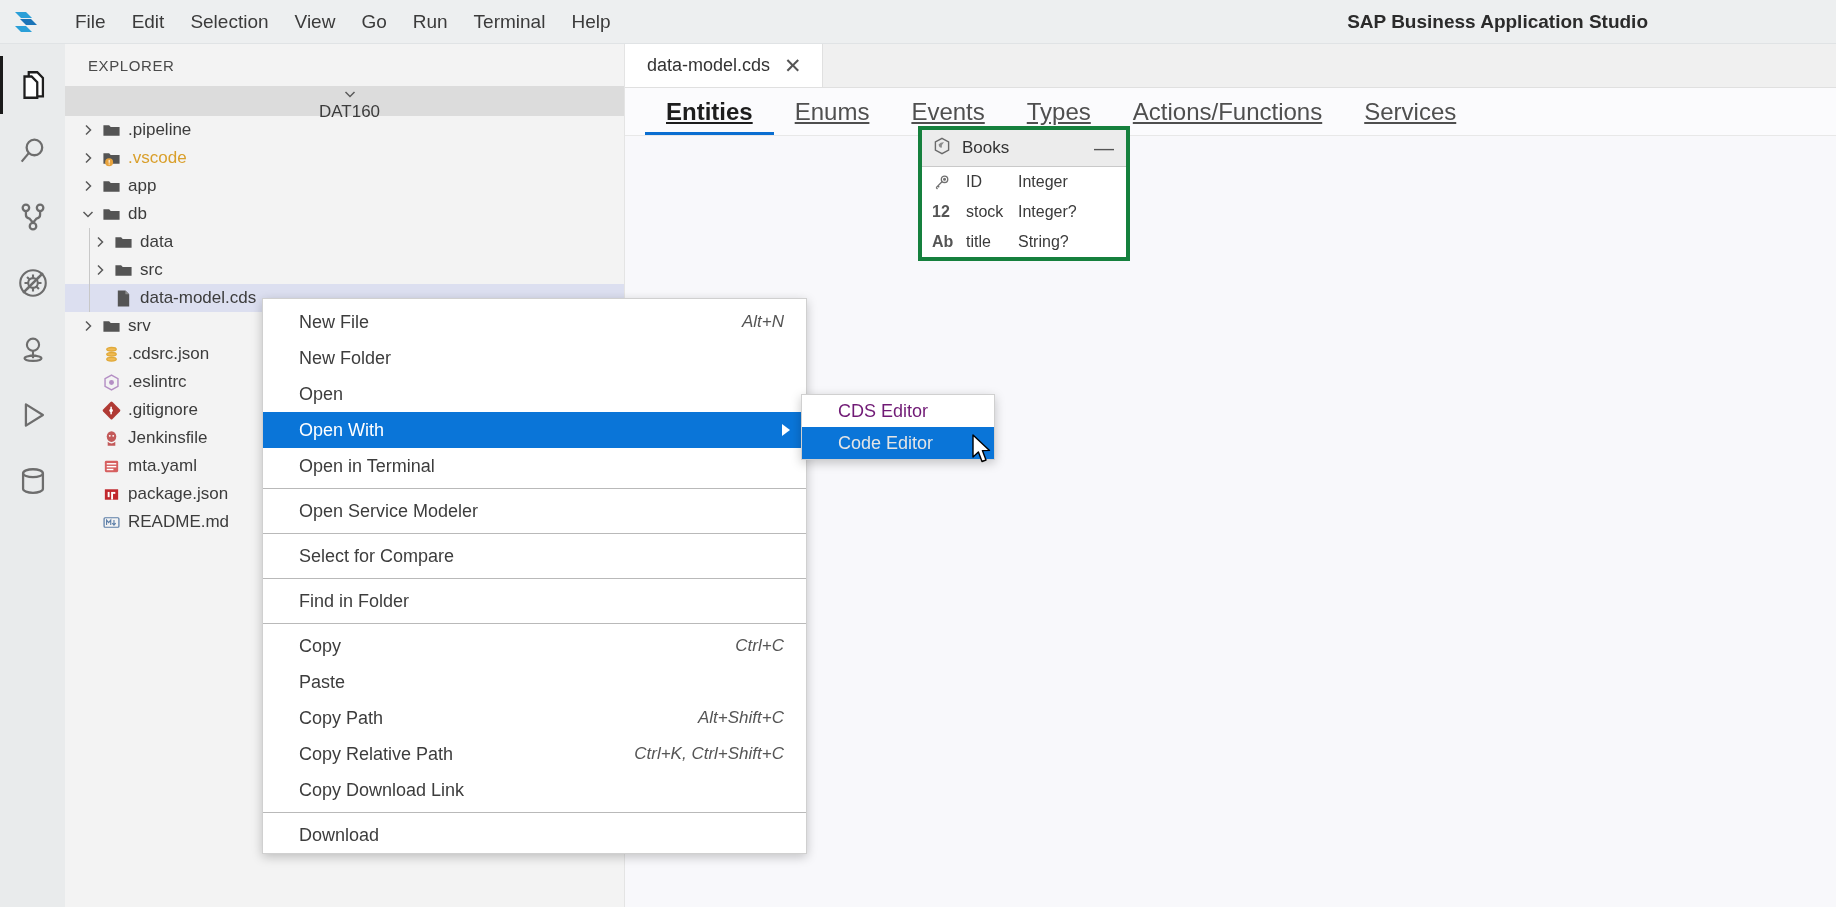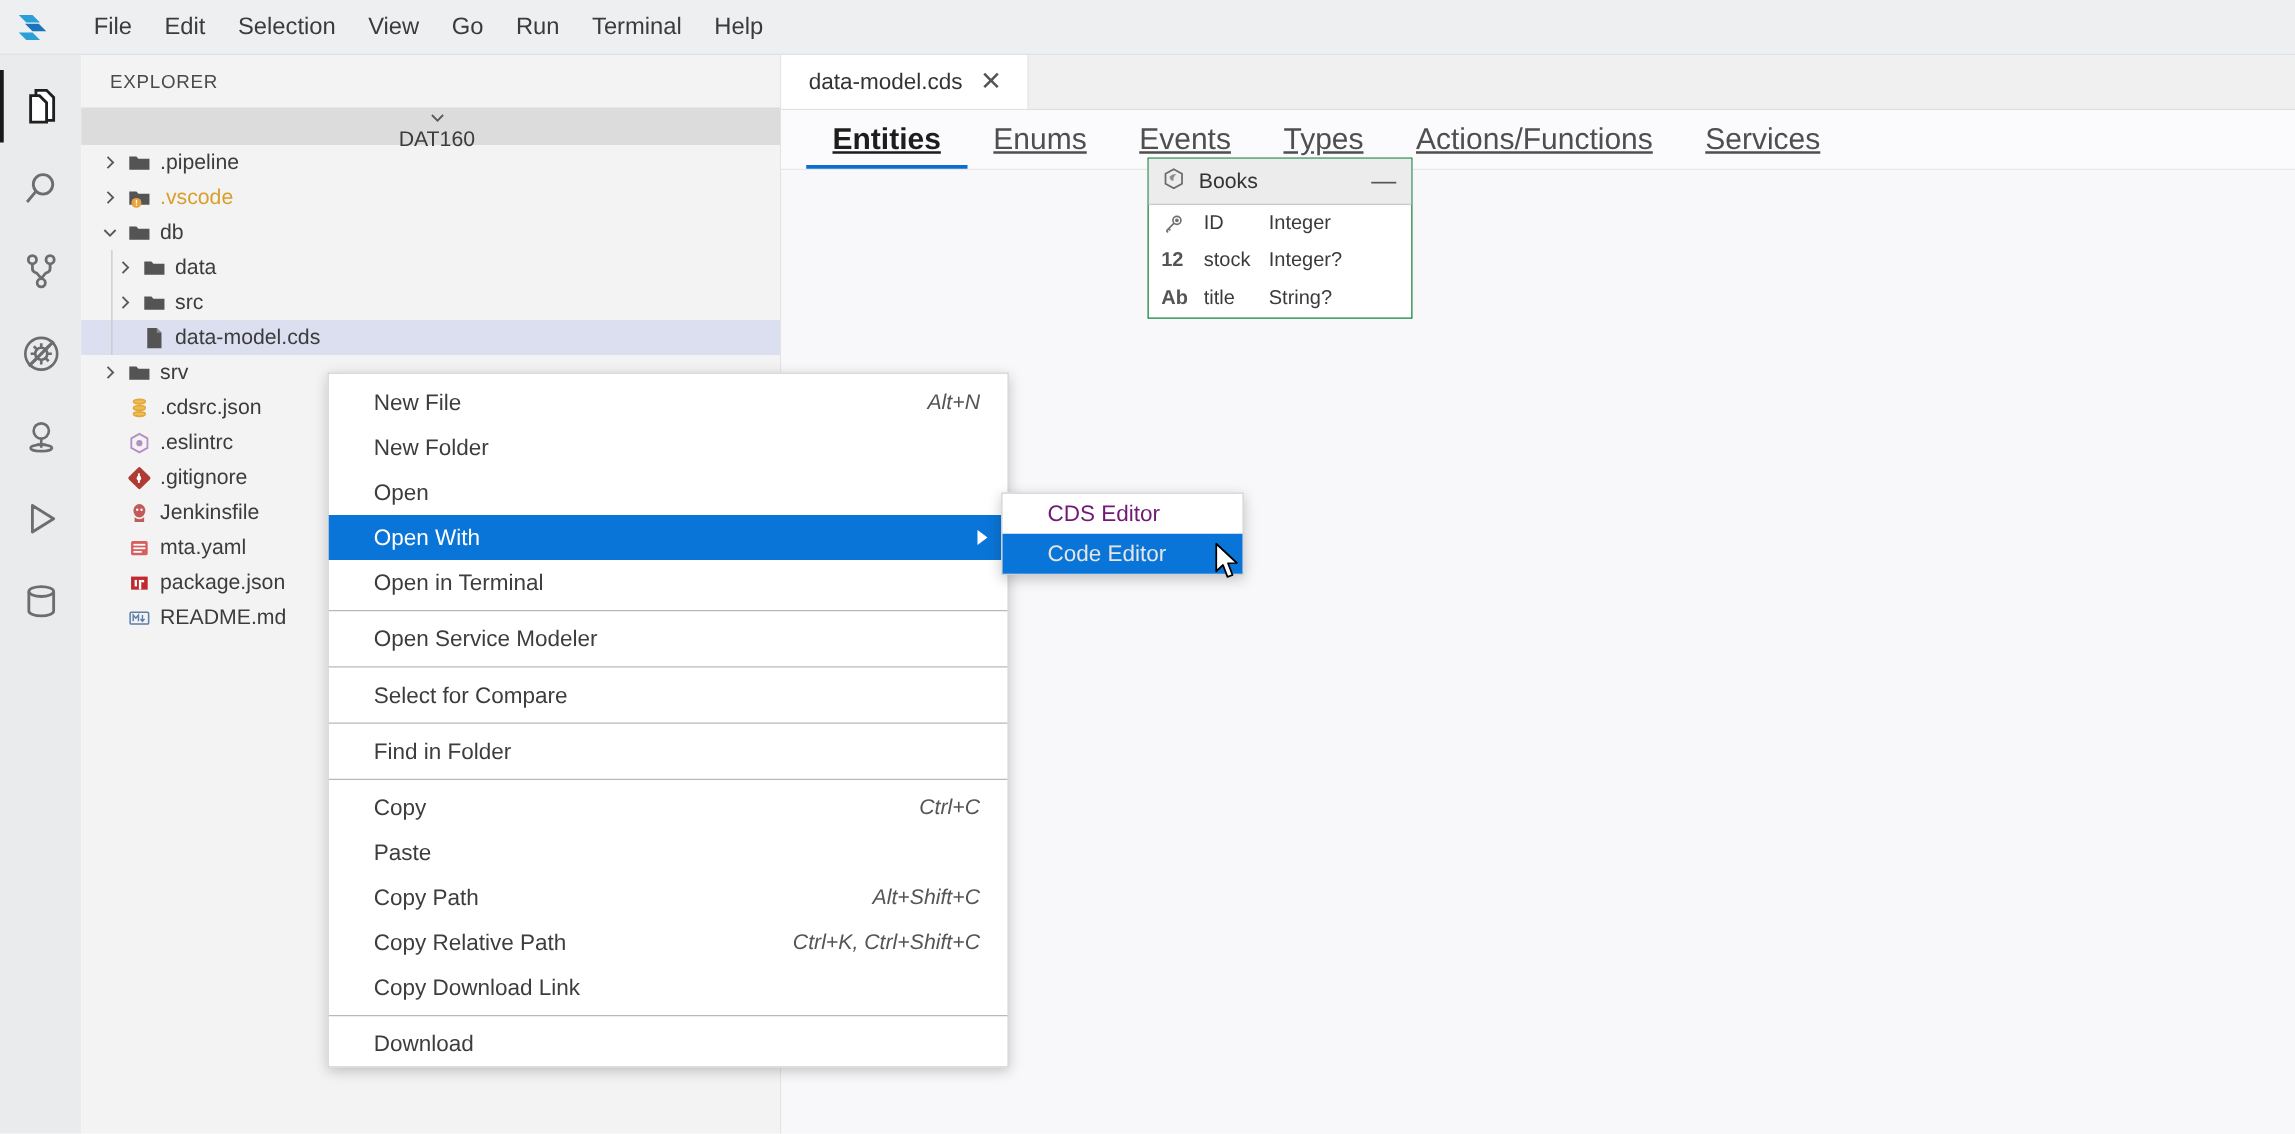--- a/index.html
+++ b/index.html
@@ -88,21 +88,21 @@
   .etab .close { font-size: 21px; color: #555; line-height: 1; cursor: pointer; }
   .subtabs { height: 48px; display: flex; align-items: stretch; padding-left: 20px; border-bottom: 1px solid #e8e8e8; background: #fbfbfd;}
   .subtab {
     display: flex; align-items: center; padding: 0 21px; font-size: 24px; color: #4f4f4f; cursor: pointer; text-decoration: underline;
   }
   .subtab.active { color: #1d1d1d; font-weight: bold; box-shadow: inset 0 -3px 0 #0a6ed1; }
 
   
   .entity-card {
     position: absolute; left: 293px; top: 82px; width: 212px;
-    border: 1px solid #15803d; background: #fff; font-size: 16px;
+    border: 4px solid #15803d; background: #fff; font-size: 16px;
   }
   .entity-head {
     height: 37px; background: #ececec; border-bottom: 1px solid #c9c9c9;
     display: flex; align-items: center; padding: 0 10px; gap: 10px;
   }
   .entity-head .name { font-size: 17px; color: #333; flex: 1; }
   .entity-head .collapse { color: #555; font-size: 20px; line-height: 1; padding-right: 2px; }
   .entity-row { height: 30px; display: flex; align-items: center; padding-left: 10px; gap: 0; }
   .entity-row .ic { width: 34px; display: flex; align-items: center; color: #555; font-weight: bold; font-size: 16px; }
   .entity-row .fld { width: 52px; color: #3a3a3a; }
@@ -156,20 +156,21 @@
     <div class="menu-items">
       <div class="menu-item">File</div>
       <div class="menu-item">Edit</div>
       <div class="menu-item">Selection</div>
       <div class="menu-item">View</div>
       <div class="menu-item">Go</div>
       <div class="menu-item">Run</div>
       <div class="menu-item">Terminal</div>
       <div class="menu-item">Help</div>
     </div>
+    <div class="app-title">SAP Business Application Studio</div>
   </div>
 
   <div class="activitybar">
     <div class="act-item active">
       <svg width="34" height="34" viewBox="0 0 24 24" fill="none" stroke="#1f1f1f" stroke-width="1.6">
         <path d="M9 3 h6 l4 4 v13 h-10 z" fill="#fff"></path>
         <path d="M6 6 h5 l4 4 v11 h-9 z" fill="#fff"></path>
       </svg>
     </div>
     <div class="act-item">
@@ -252,20 +253,33 @@
         <svg width="19" height="19" viewBox="0 0 20 20">
           <path d="M1.5 4.5 h6 l1.7 1.8 h9.3 v9.2 h-17 z" fill="#545454"></path>
           <circle cx="7.5" cy="14" r="4.2" fill="#e8a33d"></circle>
           <rect x="7" y="11.5" width="1.1" height="3" fill="#fff"></rect>
             <rect x="7" y="15.3" width="1.1" height="1.1" fill="#fff"></rect>
         </svg>
       </span>
       <span class="label-orange">.vscode</span>
     </div>
 
+    <div class="tree-row" style="padding-left:12px">
+      <span class="twisty">
+        <svg width="16" height="16" viewBox="0 0 16 16" fill="none" stroke="#5a5a5a" stroke-width="1.5">
+            <path d="M6 3.5 L10.5 8 L6 12.5"></path>
+          </svg>
+      </span>
+      <span class="ficon">
+        <svg width="19" height="19" viewBox="0 0 20 20">
+            <path d="M1.5 4.5 h6 l1.7 1.8 h9.3 v9.2 h-17 z" fill="#545454"></path>
+          </svg>
+      </span>
+      <span>app</span>
+    </div>
 
     <div class="tree-row" style="padding-left:12px">
       <span class="twisty">
         <svg width="16" height="16" viewBox="0 0 16 16" fill="none" stroke="#5a5a5a" stroke-width="1.5">
             <path d="M3.5 6 L8 10.5 L12.5 6"></path>
           </svg>
       </span>
       <span class="ficon">
         <svg width="19" height="19" viewBox="0 0 20 20">
             <path d="M1.5 4.5 h6 l1.7 1.8 h9.3 v9.2 h-17 z" fill="#545454"></path>

